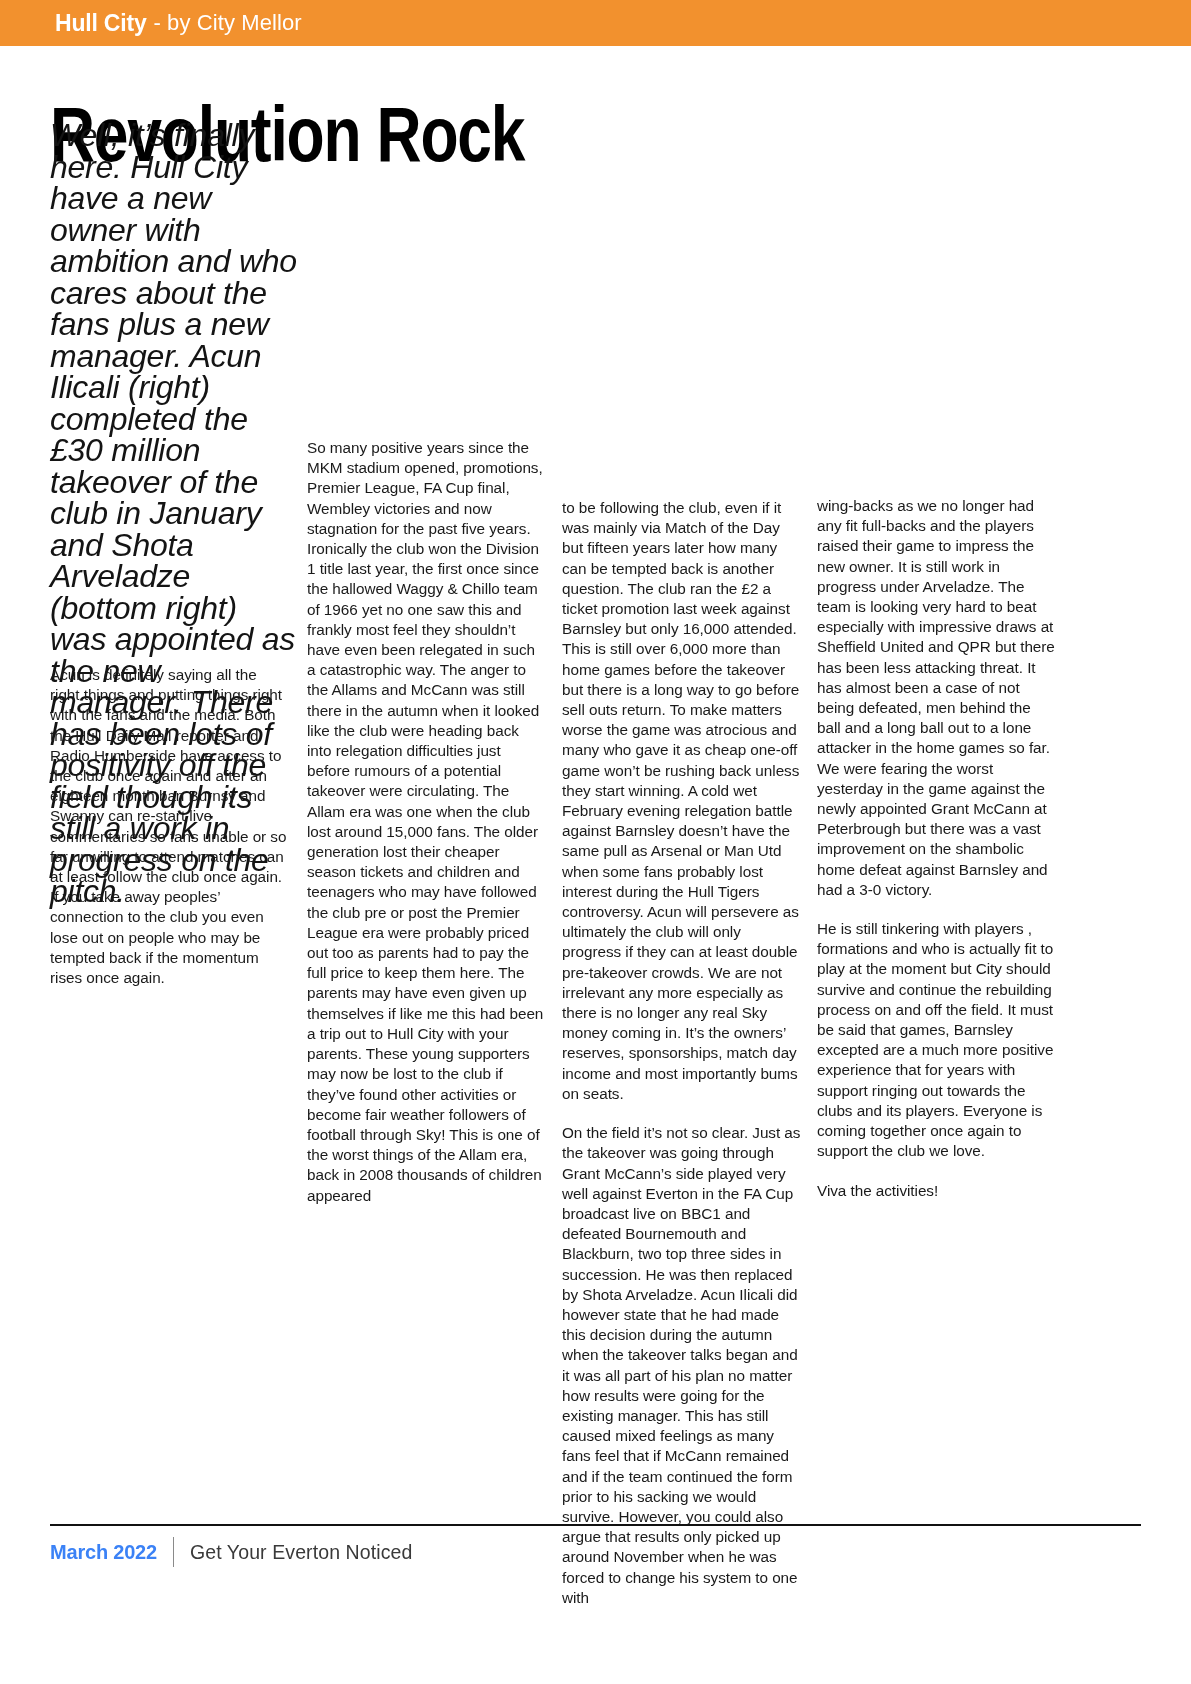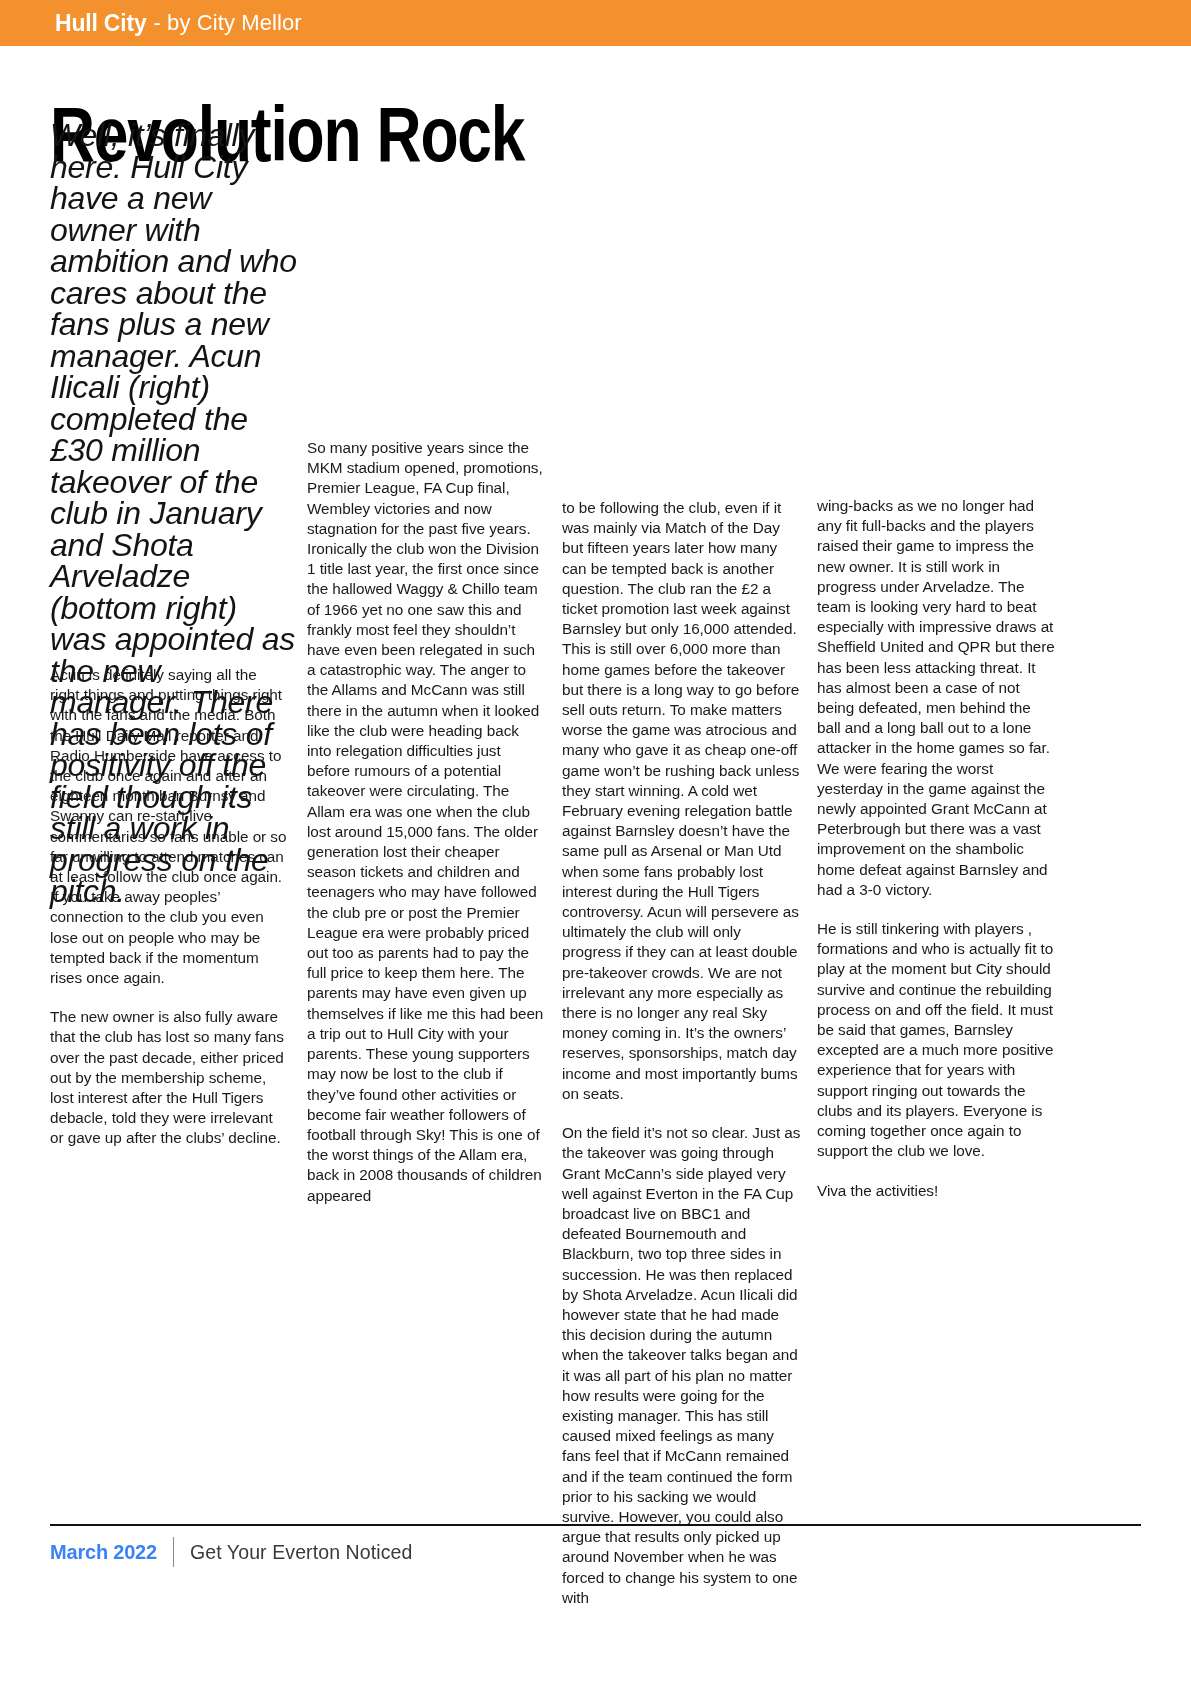--- a/index.html
+++ b/index.html
@@ -144,21 +144,20 @@
     <span class="masthead-byline">- by City Mellor</span>
   </div>
 </div>
 
 <h1 class="headline">Revolution Rock</h1>
 
 <div class="standfirst">Well, it’s finally here. Hull City have a new owner with ambition and who cares about the fans plus a new manager.  Acun Ilicali (right) completed the £30 million takeover of the club in January and  Shota Arveladze (bottom right) was appointed as the new manager.   There has been lots of positivity off the field though its still a work in progress on the pitch.</div>
 
 <div class="col" id="col1">
   <p>Acun is definitely saying all the right things and putting things right with the fans and the media.  Both the Hull Daily Mail reporter and Radio Humberside have access to the club once again and after an eighteen month ban Burnsy and Swanny can re-start live commentaries so fans unable or so far unwilling to attend matches can at least follow the club once again. If you take away peoples’ connection to the club you even lose out on people who may be tempted back if the momentum rises once again.</p>
-  <p>The new owner is also fully aware that the club has lost so many fans over the past decade, either priced out by the membership scheme, lost interest after the Hull Tigers debacle, told they were irrelevant or gave up after the clubs’ decline.</p>
 </div>
 
 <div class="col" id="col2">
   <p>So many positive years since the MKM stadium opened, promotions, Premier League, FA Cup final, Wembley victories and now stagnation for the past five years. Ironically the club won the Division 1 title last year, the first once since the hallowed Waggy &amp; Chillo team of 1966 yet no one saw this and frankly most feel they shouldn’t have even been relegated in such a catastrophic way.  The anger to the Allams and McCann was still there in the autumn when it looked like the club were heading back into relegation difficulties just before rumours of a potential takeover were circulating.  The Allam era was one when the club lost around 15,000 fans.  The older generation lost their cheaper season tickets and children and teenagers who may have followed the club pre or post the Premier League era were probably priced out too as parents had to pay the full price to keep them here.  The parents may have even given up themselves if like me this had been a trip out to Hull City with your parents.  These young supporters may now be lost to the club if they’ve found other activities or become fair weather followers of football through Sky! This is one of the worst things of the Allam era, back in 2008 thousands of children appeared</p>
 </div>
 
 <div class="col" id="col3">
   <p>to be following the club, even if it was mainly via Match of the Day but fifteen years later how many can be tempted back is another question.  The club ran the £2 a ticket promotion last week against Barnsley but only 16,000 attended. This is still over 6,000 more than home games before the takeover but there is a long way to go before sell outs return.  To make matters worse the game was atrocious and many who gave it as cheap one-off game won’t be rushing back unless they start winning.  A cold wet February evening relegation battle against Barnsley doesn’t have the same pull as Arsenal or Man Utd when some fans probably lost interest during the Hull Tigers controversy.  Acun will persevere as ultimately the club will only progress if they can at least double pre-takeover crowds.  We are not irrelevant any more especially as there is no longer any real Sky money coming in. It’s the owners’ reserves, sponsorships, match day income and most importantly bums on seats.</p>
   <p>On the field it’s not so clear.  Just as the takeover was going through Grant McCann’s side played very well against Everton in the FA Cup broadcast live on BBC1 and defeated Bournemouth and Blackburn, two top three sides in succession.  He was then replaced by Shota Arveladze.   Acun Ilicali did however state that he had made this decision during the autumn when the takeover talks began and it was all part of his plan no matter how results were going for the existing manager.  This has still caused mixed feelings as many fans feel that if McCann remained and if the team continued the form prior to his sacking we would survive. However, you could also argue that results only picked up around November when he was forced to change his system to one with</p>
 </div>

